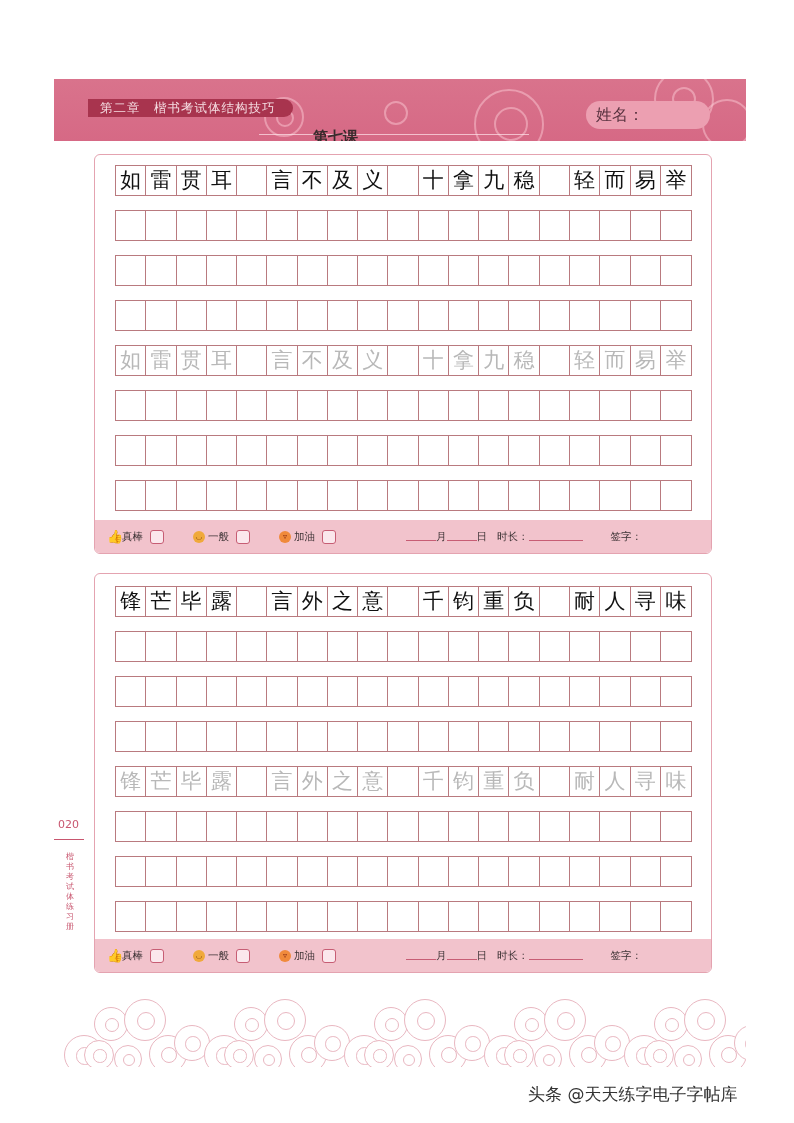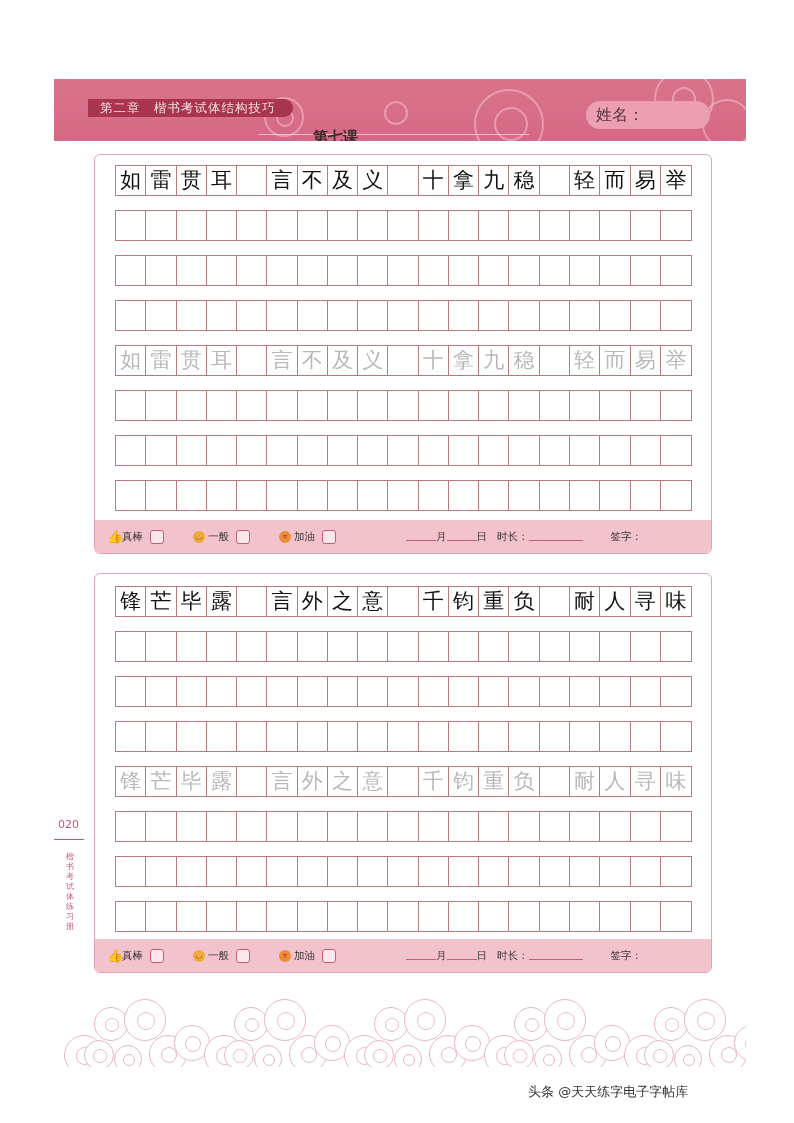--- a/index.html
+++ b/index.html
@@ -97,21 +97,21 @@
   .cloud {
     position: absolute; border-radius: 50%; border: 1.5px solid #e9b7c1; background: #fff;
   }
   .cloud::after {
     content: ""; position: absolute; left: 30%; top: 30%; width: 40%; height: 40%;
     border-radius: 50%; border: 1.5px solid #e9b7c1;
   }
 
   .watermark {
     position: absolute; left: 528px; top: 1083px;
-    font-family: "DejaVu Sans", sans-serif; font-size: 13px; color: #333;
+    font-family: "DejaVu Sans", sans-serif; font-size: 17px; color: #333;
   }
 </style>
 </head>
 <body>
 
 <div class="header-band">
   <div class="swirl" style="left:210px;top:18px;width:40px;height:40px;"></div>
   <div class="swirl" style="left:222px;top:30px;width:18px;height:18px;"></div>
   <div class="swirl" style="left:330px;top:22px;width:24px;height:24px;"></div>
   <div class="swirl" style="left:420px;top:10px;width:70px;height:70px;"></div>

